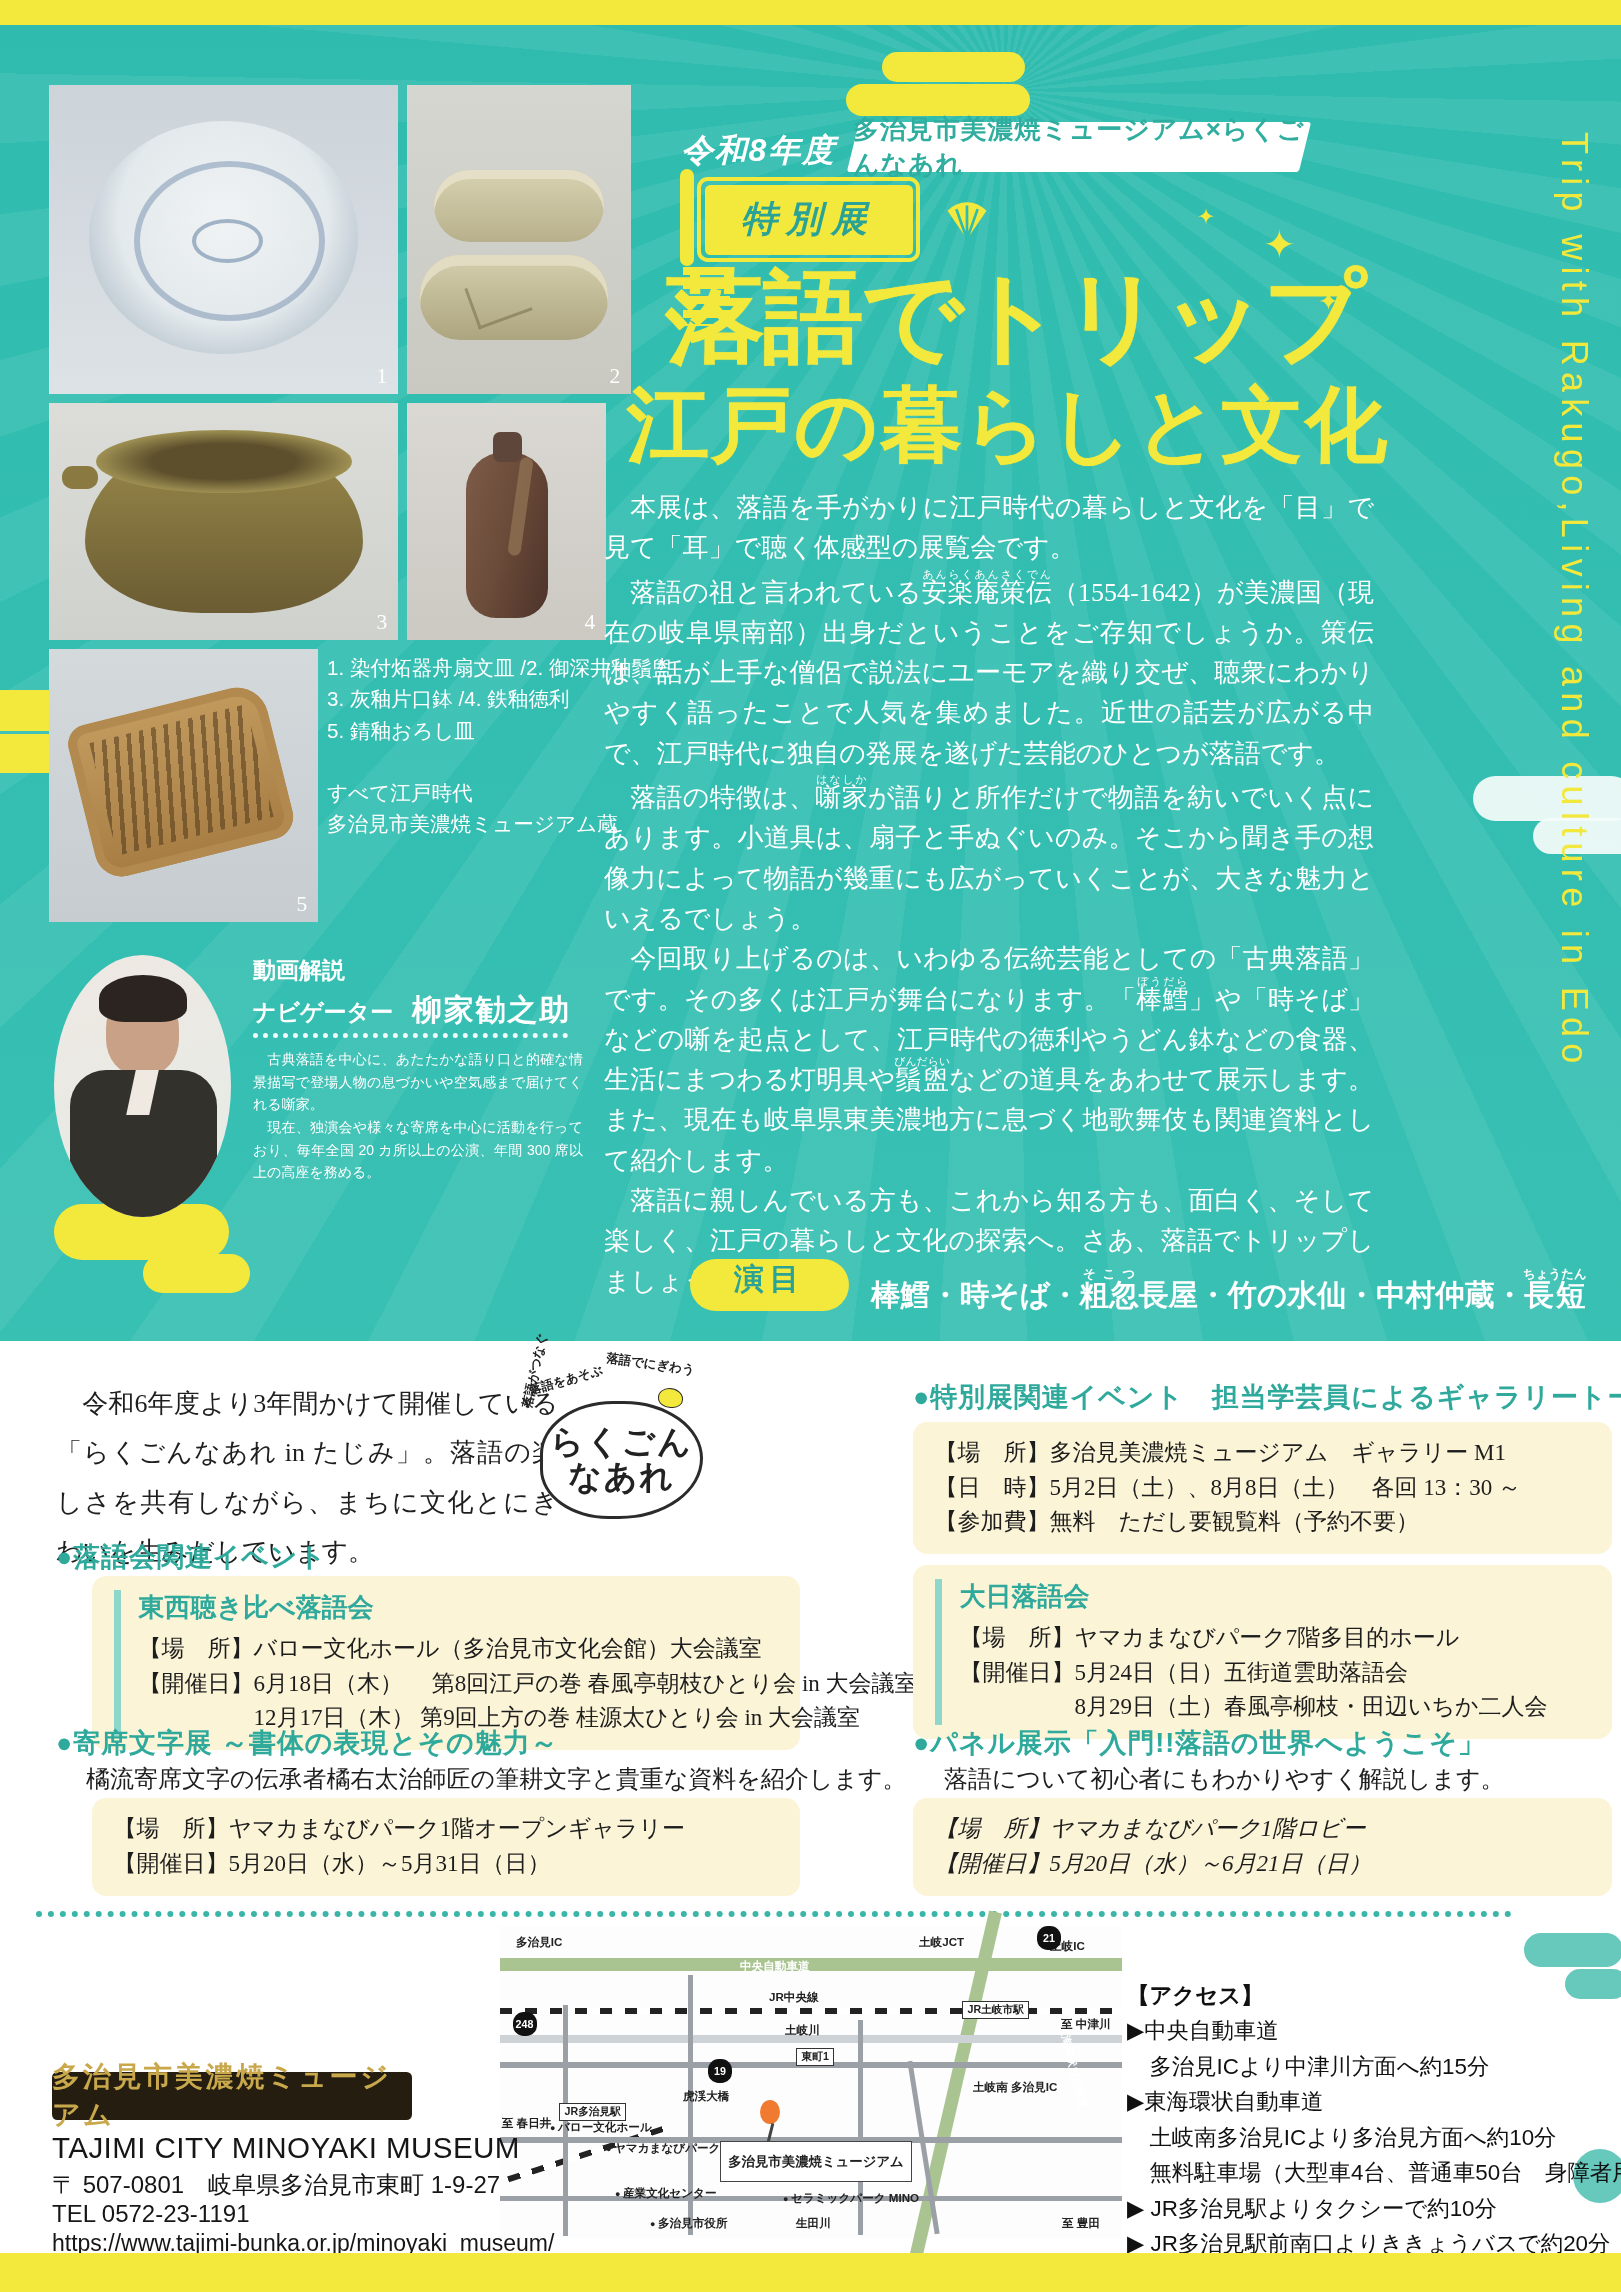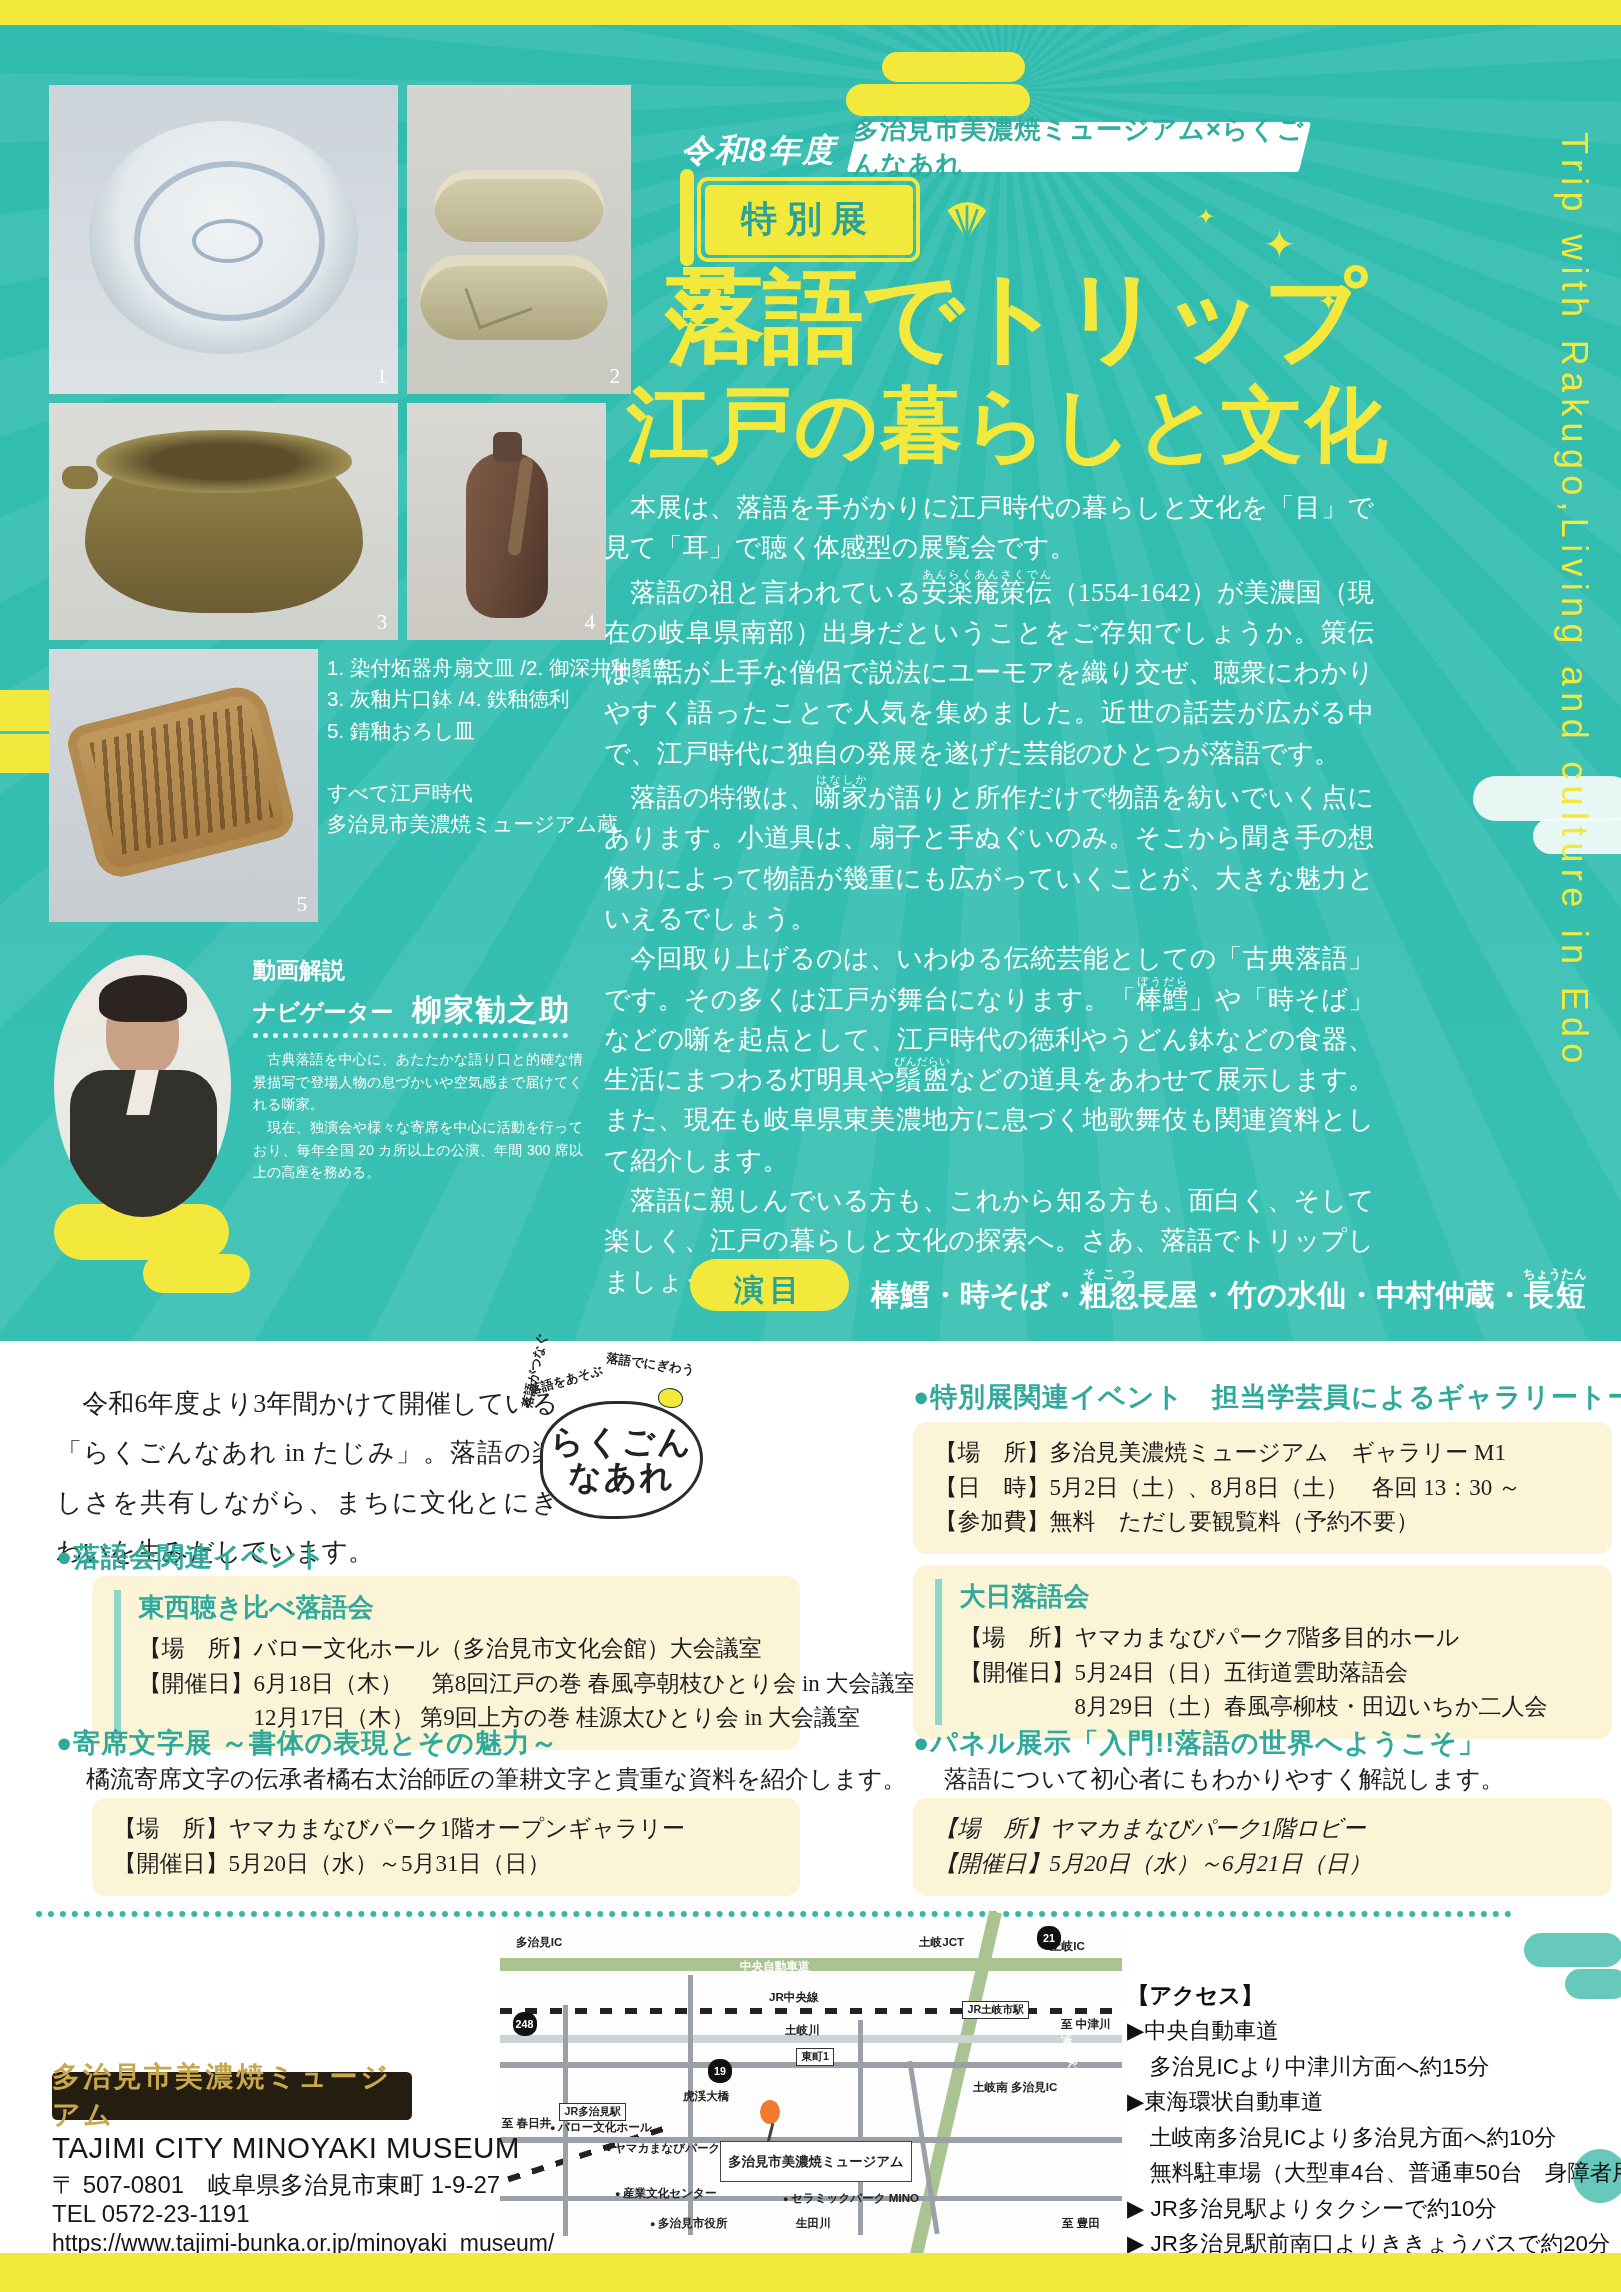--- a/index.html
+++ b/index.html
@@ -26,21 +26,21 @@
   .cloud.teal{background:#67c8bc;}
 
   .year{color:#fff;font-size:32px;font-weight:700;font-style:italic;letter-spacing:1.8px;}
   .org-badge{background:#ffffff;transform:skewX(-14deg);border-radius:3.6px;
     display:flex;align-items:center;justify-content:center;}
   .org-badge span{transform:skewX(14deg);color:#2fae9f;font-weight:700;font-size:26px;letter-spacing:0.9px;}
 
   .scroll{border:4.5px solid #f3e83c;border-radius:10.7px;padding:3.6px;}
   .scroll .inner{background:#f3e83c;border-radius:5.4px;height:100%;
     display:flex;align-items:center;justify-content:center;}
-  .scroll .inner span{color:#2aa396;font-size:36px;font-weight:800;letter-spacing:9px;}
+  .scroll .inner span{color:#2aa396;font-size:36px;font-weight:800;letter-spacing:9px;font-style:italic;}
   .scroll::before{content:"";position:absolute;left:-21.5px;top:-12.5px;width:14.3px;height:97px;
     background:#f3e83c;border-radius:7.2px;}
   .scroll::after{content:"";position:absolute;left:-18px;bottom:-68px;width:47px;height:59px;
     background:repeating-linear-gradient(180deg,#f3e83c 0 8px,transparent 8px 14.3px);}
 
   .title1{color:#f3e83c;font-size:100px;font-weight:900;letter-spacing:-1.8px;white-space:nowrap;
     text-shadow:0 0 0.9px #f3e83c;}
   .title2{color:#f3e83c;font-size:82px;font-weight:900;letter-spacing:1.8px;white-space:nowrap;
     text-shadow:0 0 0.9px #f3e83c;}
   .sparkle{position:absolute;color:#f3e83c;}
@@ -49,21 +49,21 @@
   .hero-body p{margin:0;}
   ruby rt{font-size:0.42em;letter-spacing:0;color:inherit;}
 
   .nav-role{color:#fff;font-size:23px;font-weight:700;}
   .nav-name-row{color:#fff;font-size:23px;font-weight:700;}
   .nav-name-row b{font-size:30px;font-weight:800;letter-spacing:1.8px;}
   .dotline{border-top:5.4px dotted rgba(255,255,255,0.95);width:315px;}
   .nav-bio{color:#fff;font-size:14px;line-height:1.62;width:330px;text-align:justify;}
   .nav-bio p{margin:0;}
 
-  .prog-badge{background:#f3e83c;border-radius:27px;display:flex;align-items:flex-end;justify-content:center;}
+  .prog-badge{background:#f3e83c;border-radius:27px;display:flex;align-items:flex-start;justify-content:center;}
   .prog-badge span{color:#2aa396;font-size:30px;font-weight:800;letter-spacing:5.4px;}
   .prog-items{color:#fff;font-size:29.6px;font-weight:600;white-space:nowrap;}
 
   .vtext{writing-mode:vertical-rl;text-orientation:mixed;color:#f3e83c;font-size:36px;
     letter-spacing:6.3px;font-weight:500;}
 
   
   .intro{font-size:26px;line-height:1.9;color:#1e1e1e;text-align:justify;}
   .sec-head{color:#2fa99c;font-weight:800;font-size:27px;letter-spacing:0.9px;white-space:nowrap;}
   .desc{font-size:24px;color:#1e1e1e;}

